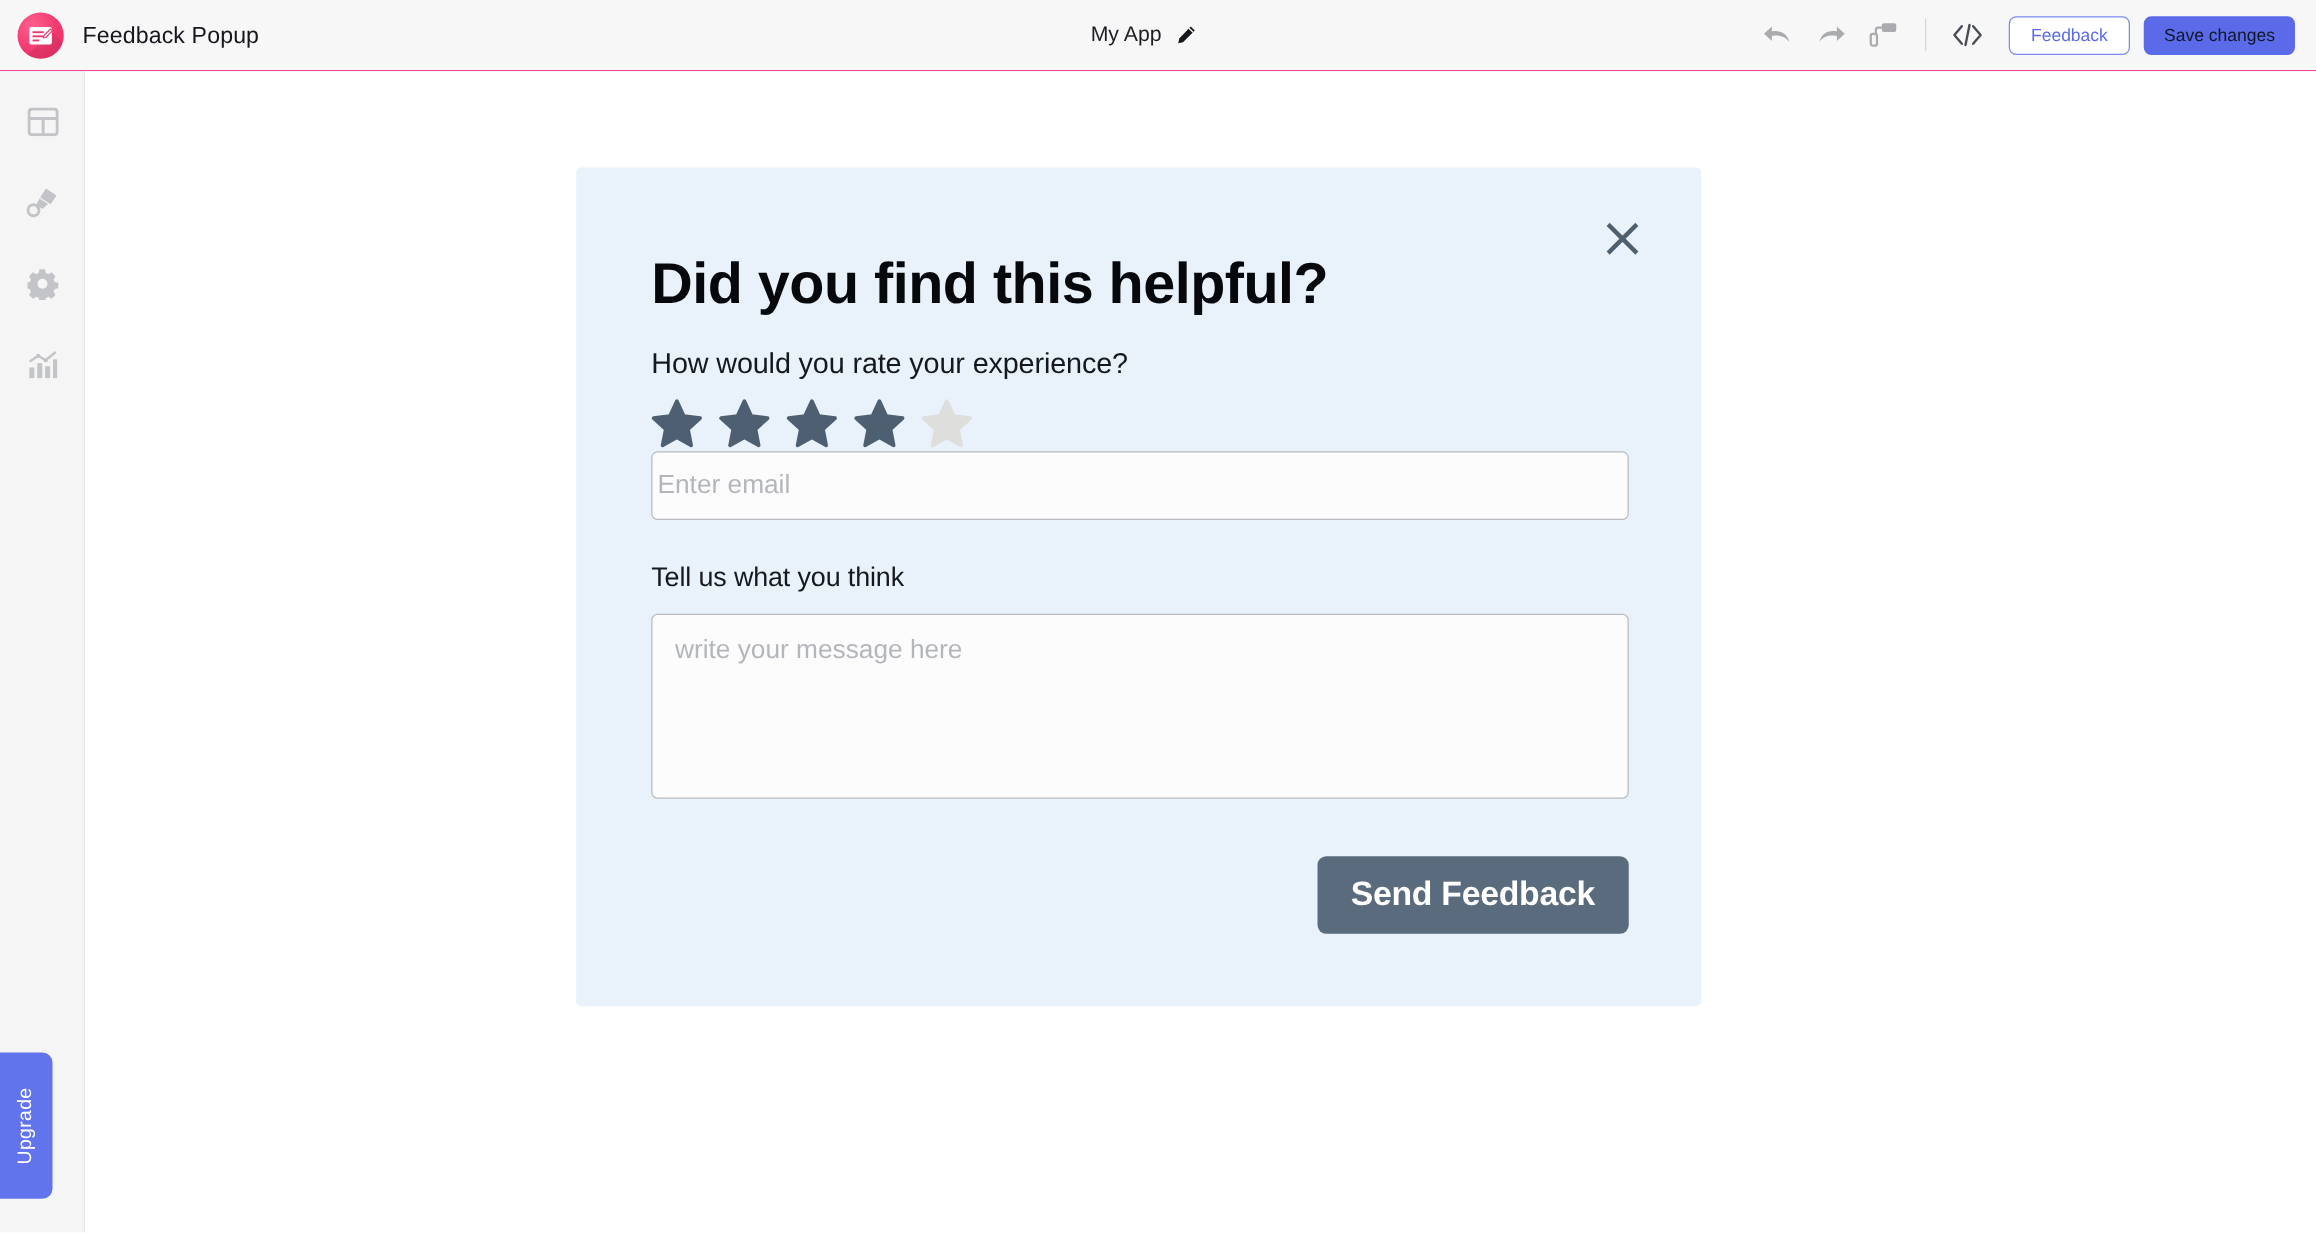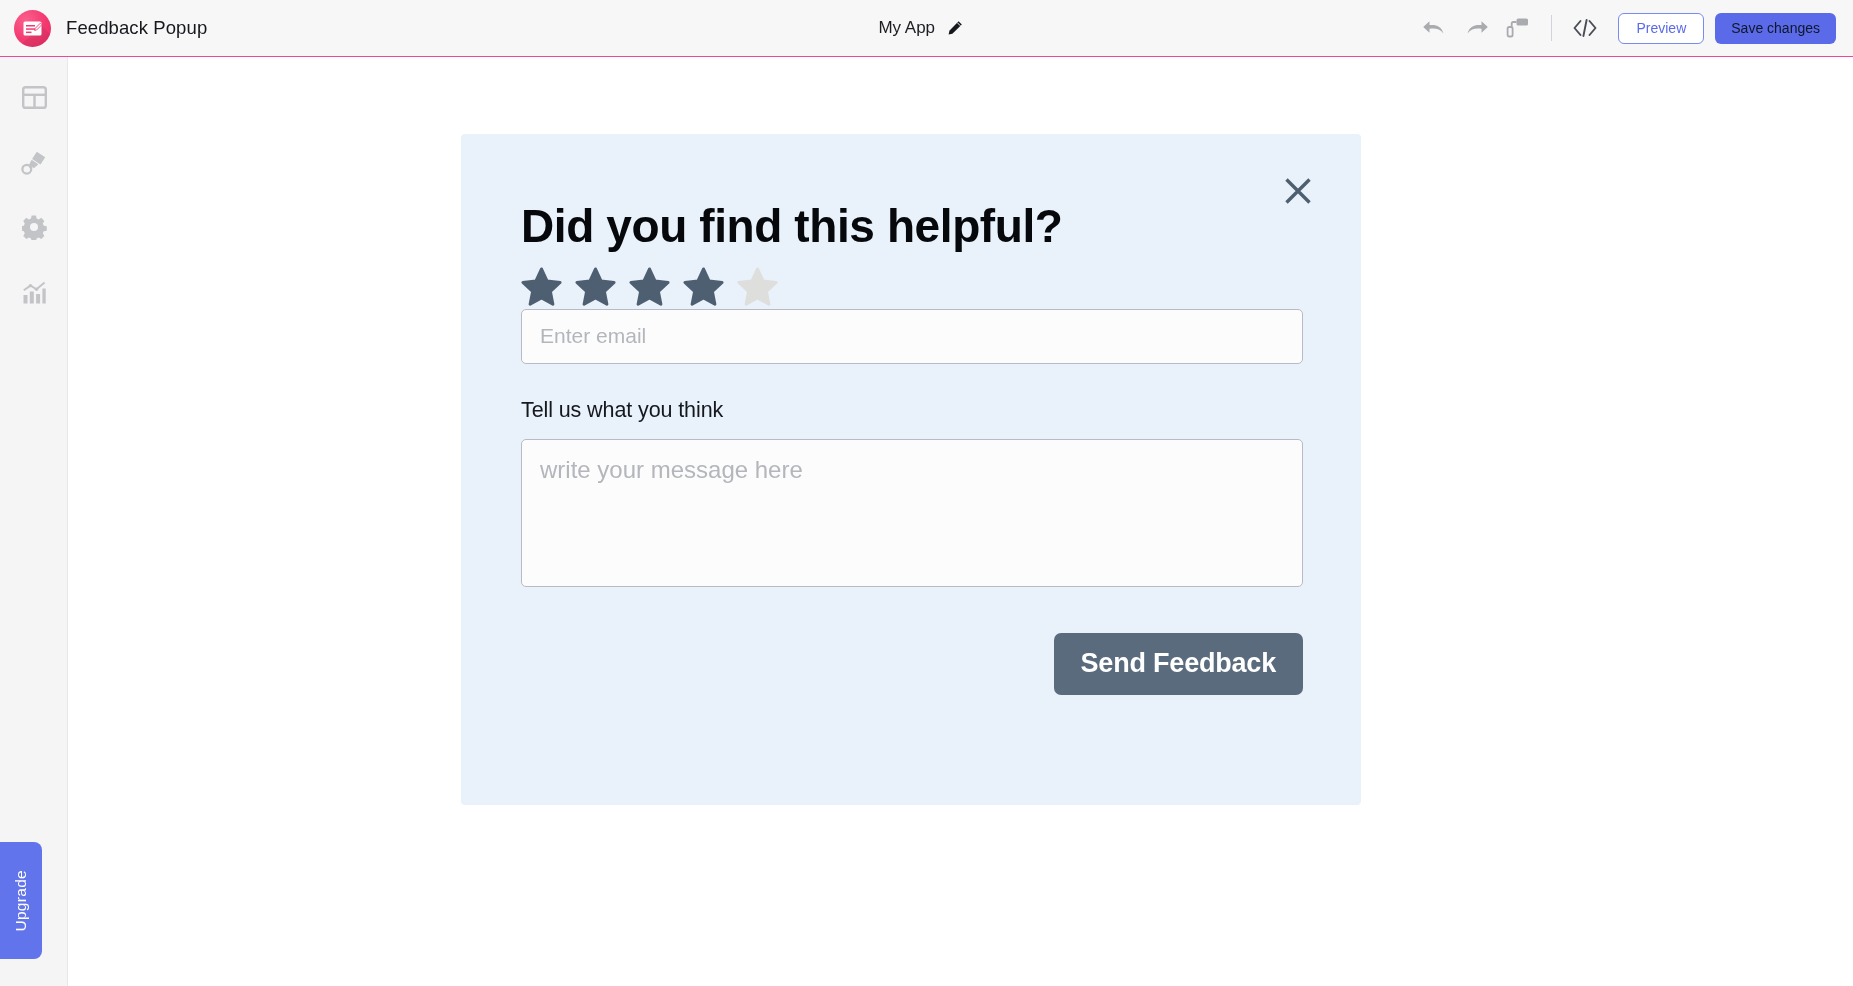--- a/index.html
+++ b/index.html
@@ -250,37 +250,37 @@
   }
   .field-label.tight { margin-top: 34px; }
 
   .text-input {
     display: block;
     width: 782px;
     height: 55px;
     background: #fcfcfd;
     border: 1px solid #b8bcc2;
     border-radius: 5px;
-    padding: 0 18px;
+    padding: 0 4px;
     font-size: 21px;
     font-family: "Liberation Sans", sans-serif;
     color: #2a2d33;
     outline: none;
   }
   .text-input::placeholder { color: #b3b6bb; }
 
   .text-area {
     display: block;
     width: 782px;
     height: 148px;
     background: #fcfcfd;
     border: 1px solid #b8bcc2;
     border-radius: 5px;
     padding: 14px 18px;
-    font-size: 24px;
+    font-size: 21px;
     font-family: "Liberation Sans", sans-serif;
     color: #2a2d33;
     resize: none;
     outline: none;
     line-height: 1.35;
   }
   .text-area::placeholder { color: #b3b6bb; }
 
   .submit-row {
     display: flex;
@@ -352,21 +352,21 @@
         </svg>
       </div>
       <div class="divider-v"></div>
       <div class="tool-icon">
         <svg width="26" height="20" viewBox="0 0 26 20">
           <path d="M8.5 3 L2.5 10 L8.5 17" stroke="#4a4d55" stroke-width="1.9" fill="none" stroke-linecap="round" stroke-linejoin="round"></path>
           <path d="M17.5 3 L23.5 10 L17.5 17" stroke="#4a4d55" stroke-width="1.9" fill="none" stroke-linecap="round" stroke-linejoin="round"></path>
           <path d="M14.6 2 L11.4 18" stroke="#4a4d55" stroke-width="1.9" stroke-linecap="round"></path>
         </svg>
       </div>
-      <button class="btn-preview" style="color: rgb(91, 106, 232);">Preview</button>
+      <button class="btn-preview" style="color: rgb(91, 106, 232);">Feedback</button>
       <button class="btn-save" style="background: rgb(91, 106, 232);">Save changes</button>
     </div>
   </div>
 
   <div class="sidebar">
 
     <div class="side-item">
       <span>
         <svg width="25" height="23" viewBox="0 0 25 23">
           <rect x="1.2" y="1.2" width="22.6" height="20.6" rx="2.4" fill="none" stroke="#c3c4c7" stroke-width="2.4"></rect>
@@ -421,20 +421,21 @@
 
     <div class="popup-card" style="background: rgb(233, 241, 250);">
 
       <div class="close-x">
         <svg width="32" height="32" viewBox="0 0 32 32">
           <path d="M4.5 4.5 L27.5 27.5 M27.5 4.5 L4.5 27.5" stroke="#4e6070" stroke-width="3.4" stroke-linecap="butt"></path>
         </svg>
       </div>
 
       <h1 class="popup-heading">Did you find this helpful?</h1>
+      <div class="popup-sub">How would you rate your experience?</div>
 
       <div class="stars">
         <svg class="star" width="45" height="43" viewBox="0 0 24 24">
           <path d="M12 1.6 l3.1 6.7 7.3 0.9 -5.4 5.0 1.4 7.2 -6.4-3.6 -6.4 3.6 1.4-7.2 -5.4-5.0 7.3-0.9 z" fill="#4e5f72" stroke="#4e5f72" stroke-width="1.6" stroke-linejoin="round"></path>
         </svg>
         <svg class="star" width="45" height="43" viewBox="0 0 24 24">
           <path d="M12 1.6 l3.1 6.7 7.3 0.9 -5.4 5.0 1.4 7.2 -6.4-3.6 -6.4 3.6 1.4-7.2 -5.4-5.0 7.3-0.9 z" fill="#4e5f72" stroke="#4e5f72" stroke-width="1.6" stroke-linejoin="round"></path>
         </svg>
         <svg class="star" width="45" height="43" viewBox="0 0 24 24">
           <path d="M12 1.6 l3.1 6.7 7.3 0.9 -5.4 5.0 1.4 7.2 -6.4-3.6 -6.4 3.6 1.4-7.2 -5.4-5.0 7.3-0.9 z" fill="#4e5f72" stroke="#4e5f72" stroke-width="1.6" stroke-linejoin="round"></path>

